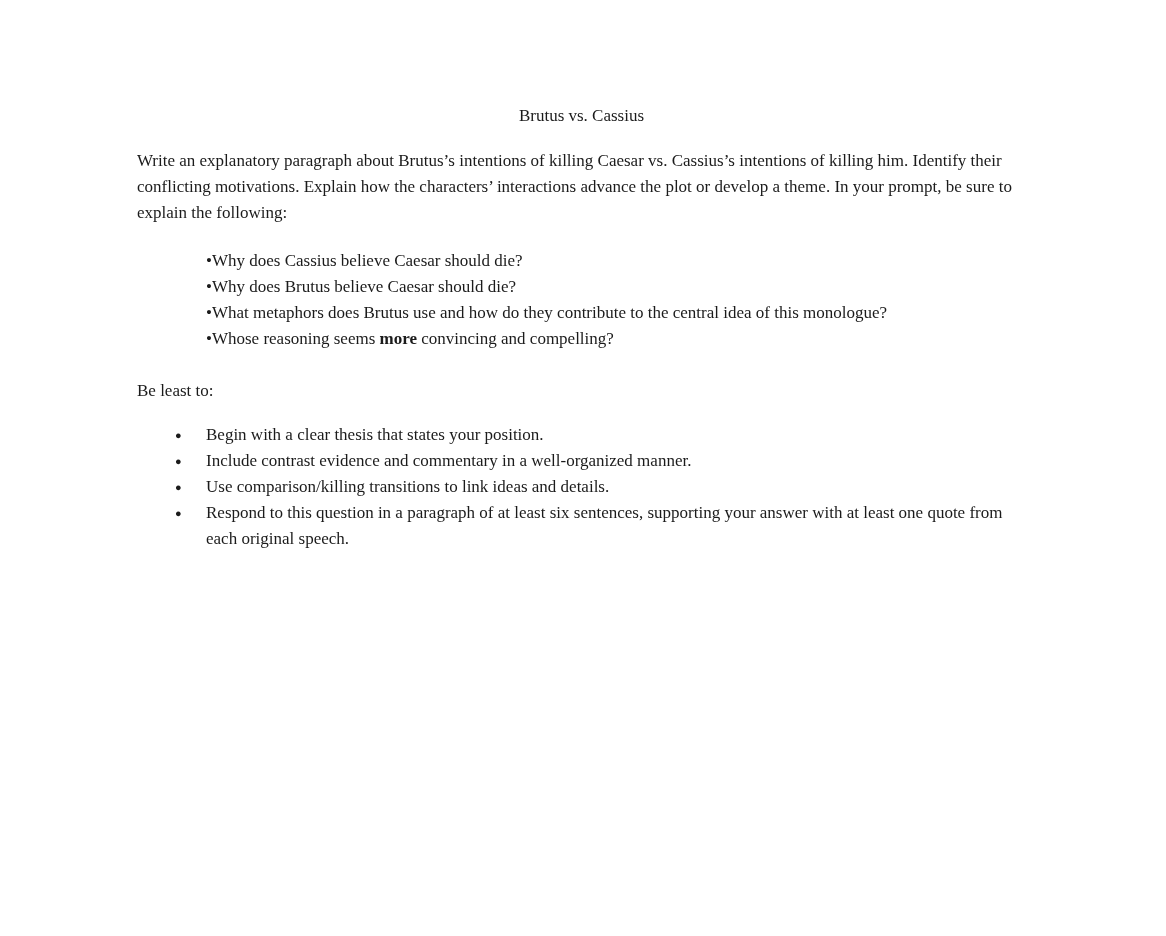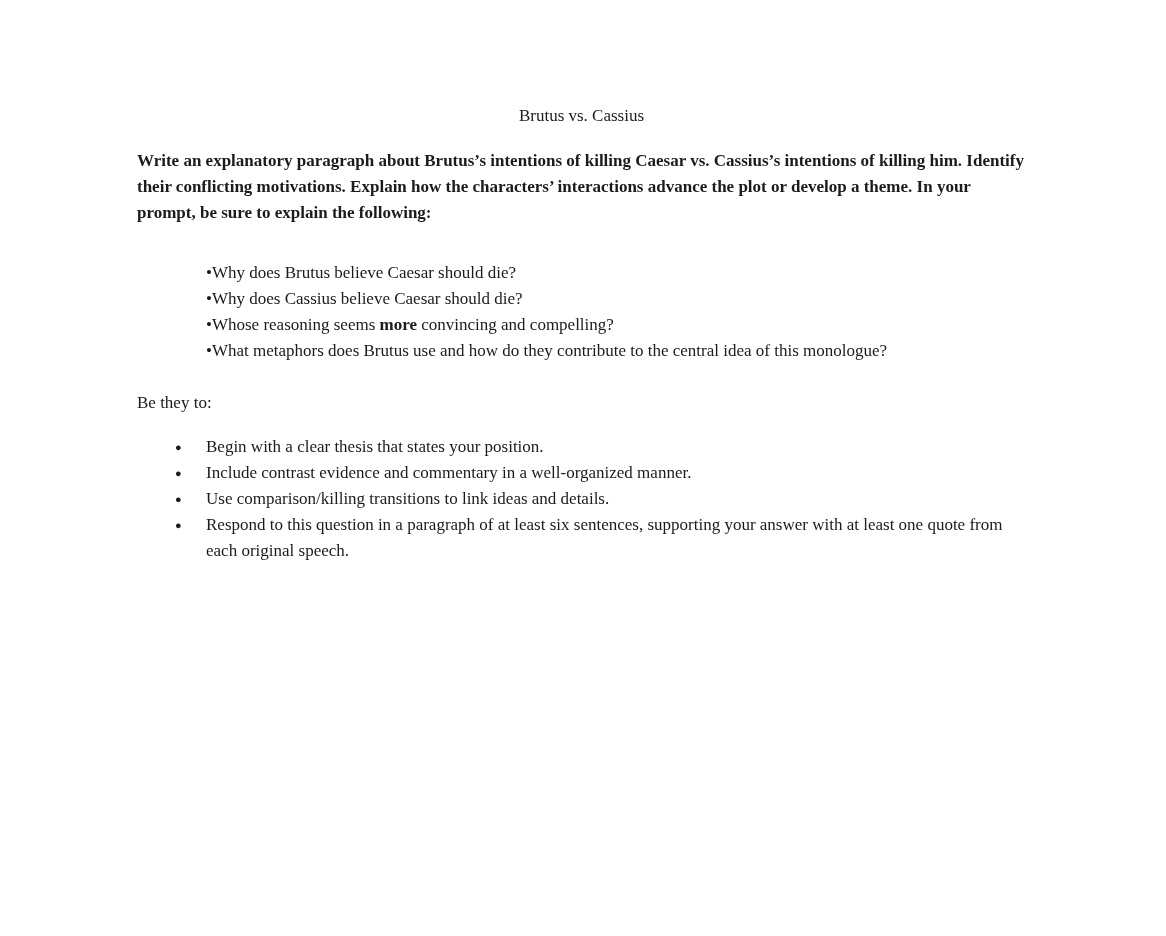--- a/index.html
+++ b/index.html
@@ -20,22 +20,21 @@
   }
   .doc-title {
     font-size: 17px;
     font-weight: 400;
     text-align: center;
     line-height: 26px;
     margin-bottom: 19px;
   }
   .intro {
     line-height: 26px;
-    margin-bottom: 34px;
-    font-weight: bold;
+    margin-bottom: 22px;
   }
   .questions {
     margin-left: 69px;
     margin-bottom: 26px;
   }
   .q-item {
     line-height: 26px;
   }
   .q-item strong {
     font-weight: 700;
@@ -62,27 +61,27 @@
 </head>
 <body>
 
 <div class="page">
 
   <h1 class="doc-title">Brutus vs. Cassius</h1>
 
   <p class="intro">Write an explanatory paragraph about Brutus’s intentions of killing Caesar vs. Cassius’s intentions of killing him. Identify their conflicting motivations. Explain how the characters’ interactions advance the plot or develop a theme. In your prompt, be sure to explain the following:</p>
 
   <div class="questions">
+    <p class="q-item"><span>•Why does Cassius believe Caesar should die?</span></p>
     <p class="q-item"><span>•Why does Brutus believe Caesar should die?</span></p>
-    <p class="q-item"><span>•Why does Cassius believe Caesar should die?</span></p>
+    <p class="q-item"><span>•What metaphors does Brutus use and how do they contribute to the central idea of this monologue?</span></p>
     <p class="q-item"><span>•Whose reasoning seems </span><strong>more</strong><span> convincing and compelling?</span></p>
-    <p class="q-item"><span>•What metaphors does Brutus use and how do they contribute to the central idea of this monologue?</span></p>
   </div>
 
-  <p class="be-sure">Be they to:</p>
+  <p class="be-sure">Be least to:</p>
 
   <div class="requirements">
     <div class="req-item">
       <span class="req-bullet">●</span>
       <span class="req-text">Begin with a clear thesis that states your position.</span>
     </div>
     <div class="req-item">
       <span class="req-bullet">●</span>
       <span class="req-text">Include contrast evidence and commentary in a well-organized manner.</span>
     </div>

